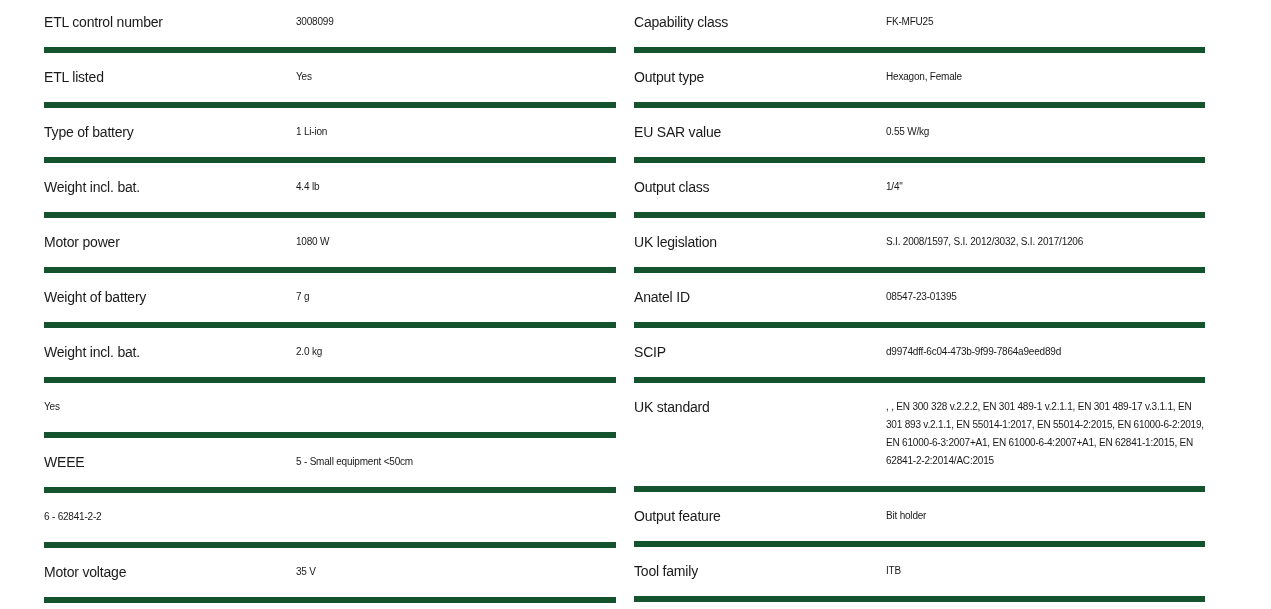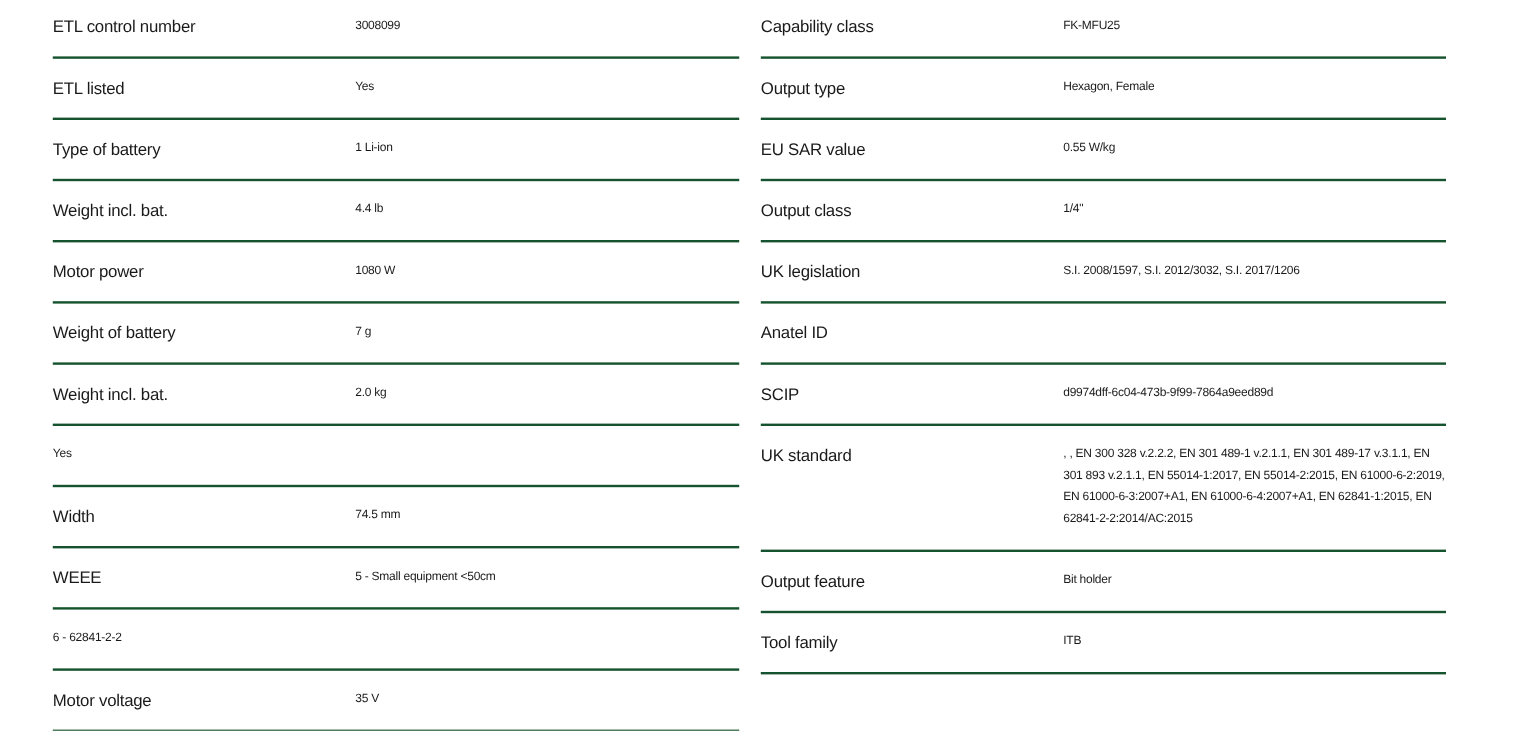--- a/index.html
+++ b/index.html
@@ -14,21 +14,21 @@
     display: flex;
     padding-left: 44px;
     gap: 18px;
     align-items: flex-start;
   }
   .spec-col { width: 572px; }
   .spec-col.right { width: 571px; }
   .spec-row {
     display: flex;
     align-items: flex-start;
-    border-bottom: 2px solid #14532d;
+    border-bottom: 6px solid #14532d;
     padding: 15px 0 16px 0;
   }
   .spec-col > .spec-row:first-child { padding-top: 13px; }
   .spec-label {
     flex: 0 0 252px;
     width: 252px;
     padding-right: 12px;
     font-size: 14px;
     line-height: 18px;
     letter-spacing: -0.2px;
@@ -73,24 +73,20 @@
         <div class="spec-value">7 g</div>
       </div>
       <div class="spec-row">
         <div class="spec-label">Weight incl. bat.</div>
         <div class="spec-value">2.0 kg</div>
       </div>
       <div class="spec-row">
         <div class="spec-value">Yes</div>
       </div>
       <div class="spec-row">
-        <div class="spec-label">Width</div>
-        <div class="spec-value">74.5 mm</div>
-      </div>
-      <div class="spec-row">
         <div class="spec-label">WEEE</div>
         <div class="spec-value">5 - Small equipment &lt;50cm</div>
       </div>
       <div class="spec-row">
         <div class="spec-value">6 - 62841-2-2</div>
       </div>
       <div class="spec-row">
         <div class="spec-label">Motor voltage</div>
         <div class="spec-value">35 V</div>
       </div>
@@ -111,20 +107,21 @@
       <div class="spec-row">
         <div class="spec-label">Output class</div>
         <div class="spec-value">1/4"</div>
       </div>
       <div class="spec-row">
         <div class="spec-label">UK legislation</div>
         <div class="spec-value">S.I. 2008/1597, S.I. 2012/3032, S.I. 2017/1206</div>
       </div>
       <div class="spec-row">
         <div class="spec-label">Anatel ID</div>
+        <div class="spec-value">08547-23-01395</div>
       </div>
       <div class="spec-row">
         <div class="spec-label">SCIP</div>
         <div class="spec-value">d9974dff-6c04-473b-9f99-7864a9eed89d</div>
       </div>
       <div class="spec-row">
         <div class="spec-label">UK standard</div>
         <div class="spec-value">, , EN 300 328 v.2.2.2, EN 301 489-1 v.2.1.1, EN 301 489-17 v.3.1.1, EN 301 893 v.2.1.1, EN 55014-1:2017, EN 55014-2:2015, EN 61000-6-2:2019, EN 61000-6-3:2007+A1, EN 61000-6-4:2007+A1, EN 62841-1:2015, EN 62841-2-2:2014/AC:2015</div>
       </div>
       <div class="spec-row">

